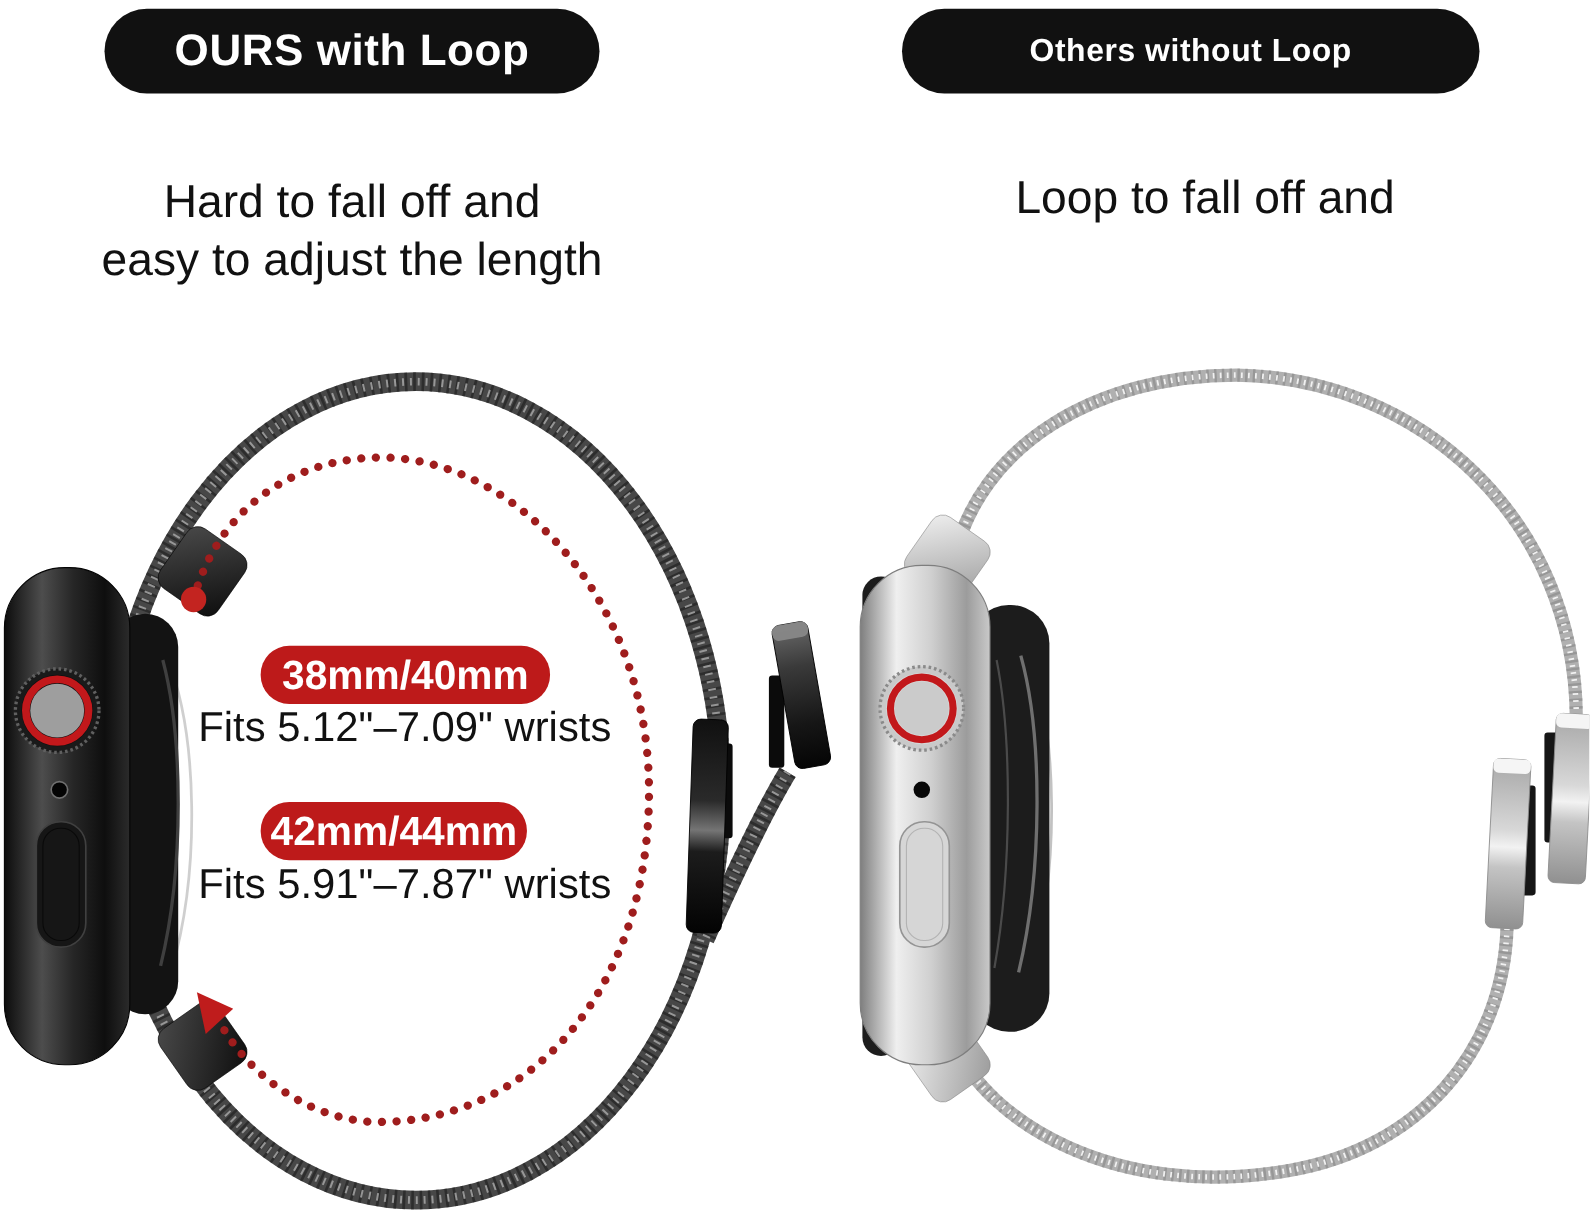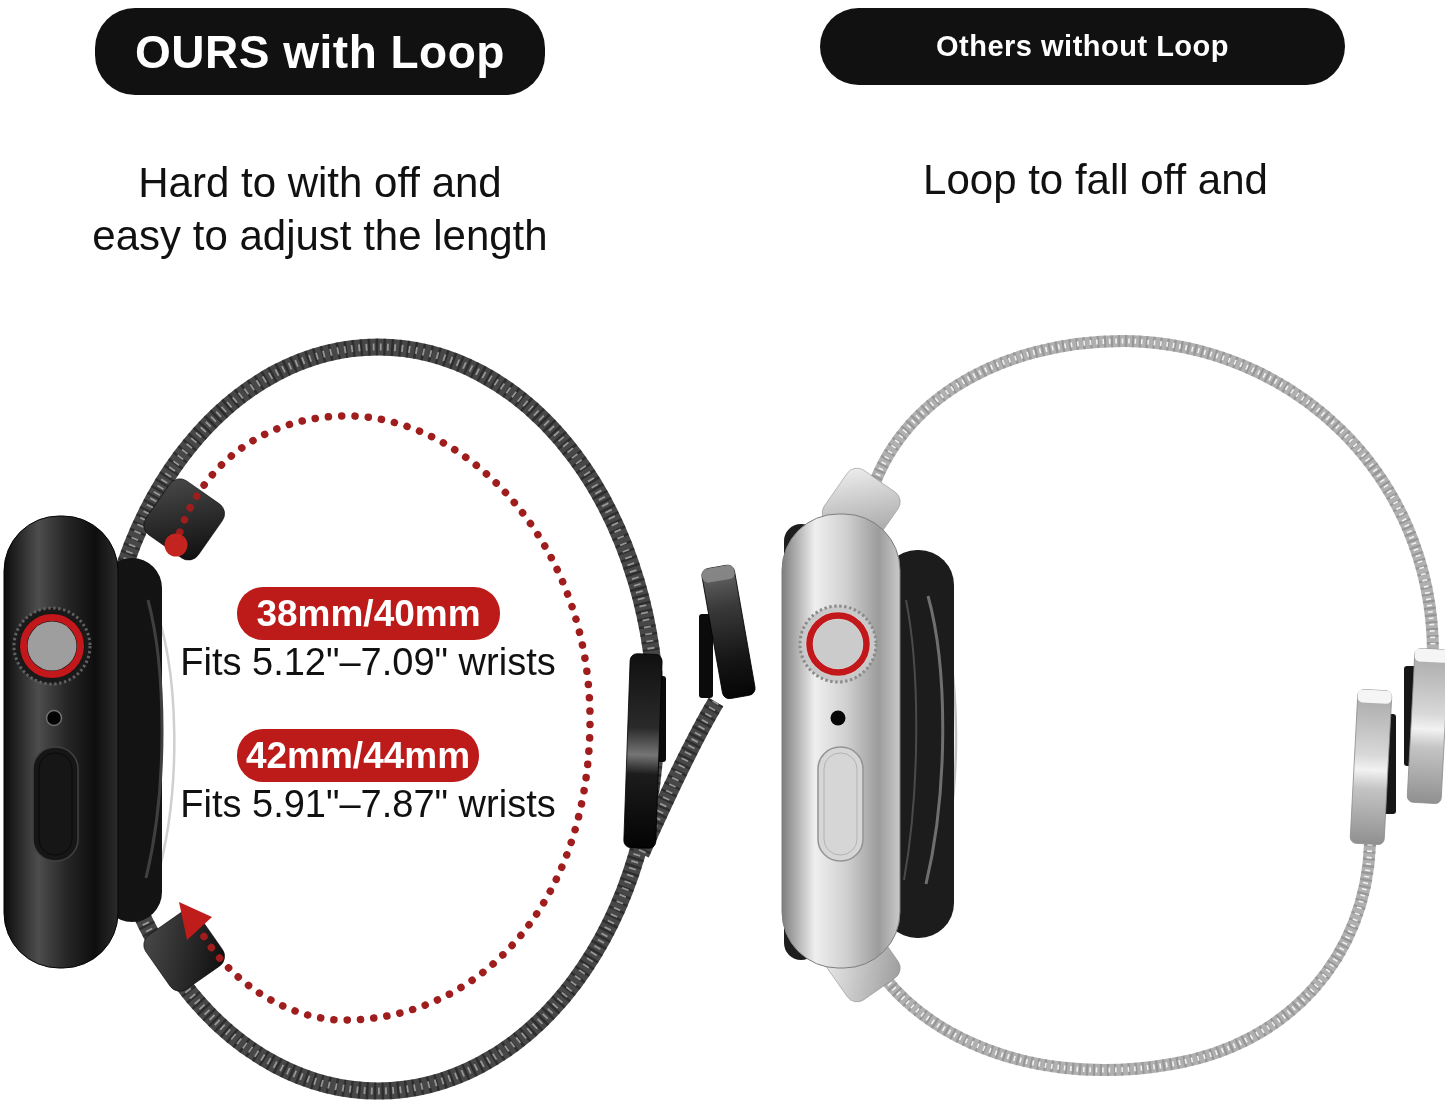--- a/index.html
+++ b/index.html
@@ -7,21 +7,21 @@
     position:relative;width:1445px;height:1100px;background:#ffffff;overflow:hidden;
     font-family:"Liberation Sans", sans-serif;
   }
   #art{position:absolute;left:0;top:0;z-index:1;}
   .overlay{position:absolute;z-index:3;}
   .pill{
     background:#111111;color:#ffffff;border-radius:40px;
     display:flex;align-items:center;justify-content:center;
     font-weight:bold;letter-spacing:.5px;
   }
-  .pill-left{left:95px;top:8px;width:450px;height:87px;font-size:46px;}
+  .pill-left{left:95px;top:8px;width:450px;height:77px;font-size:40px;}
   .pill-right{left:820px;top:8px;width:525px;height:77px;font-size:29px;}
   .headline{
     color:#111111;font-size:42px;line-height:53px;text-align:center;font-weight:400;
   }
   .headline-left{left:10px;top:156px;width:620px;}
   .headline-right{left:828px;top:153px;width:535px;}
   .size-badge{
     background:#bd1a1a;color:#ffffff;border-radius:26px;
     display:flex;align-items:center;justify-content:center;
     font-size:37px;font-weight:bold;
@@ -204,21 +204,21 @@
   </svg>
 
   <div class="overlay pill pill-left">
     <span>OURS with Loop</span>
   </div>
   <div class="overlay pill pill-right">
     <span>Others without Loop</span>
   </div>
 
   <div class="overlay headline headline-left">
-    <div>Hard to with off and</div>
+    <div>Hard to fall off and</div>
     <div>easy to adjust the length</div>
   </div>
   <div class="overlay headline headline-right">
     <div>Loop to fall off and</div>
   </div>
 
   <div class="overlay size-badge size-badge-1">
     <span>38mm/40mm</span>
   </div>
   <div class="overlay fits fits-1">Fits 5.12"–7.09" wrists</div>

